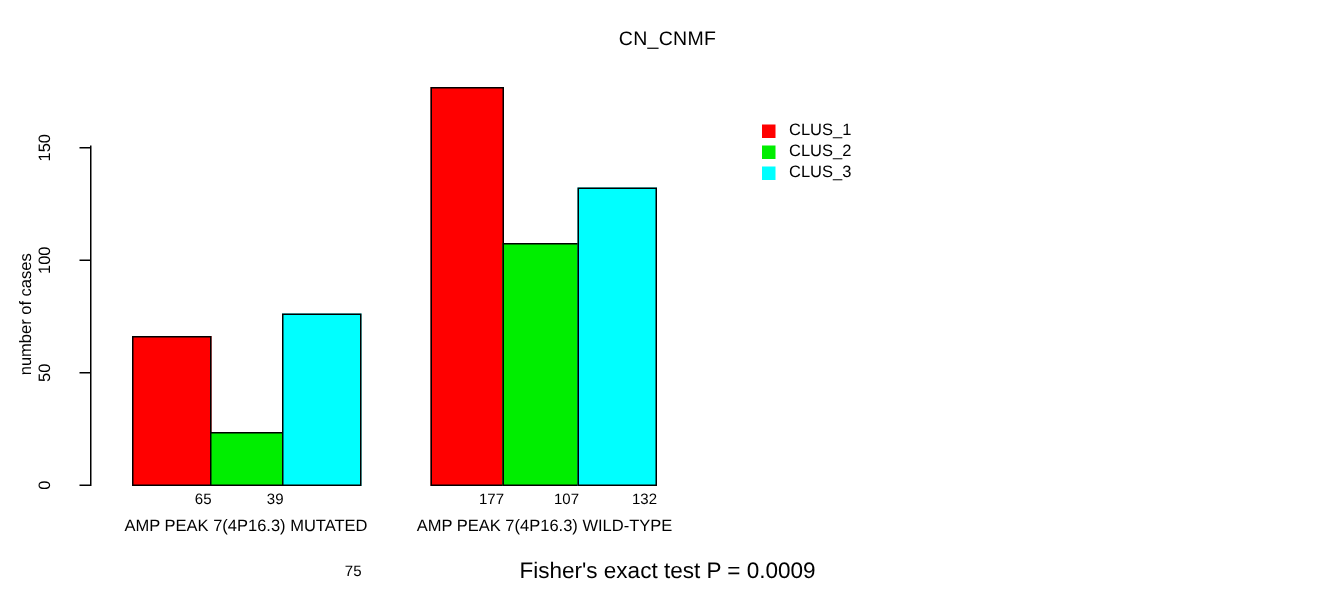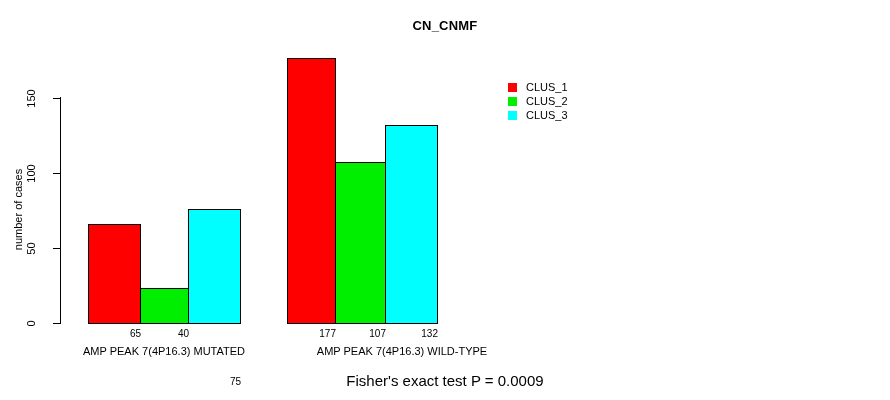--- a/index.html
+++ b/index.html
@@ -21,21 +21,21 @@
     width: 890px;
     height: 400px;
   }
   .chart-title {
     position: absolute;
     left: 0;
     top: 18px;
     width: 890px;
     text-align: center;
     font-size: 13px;
-    font-weight: bold;
+    font-weight: normal;
     letter-spacing: 0.2px;
   }
   
   .axis-line-v {
     position: absolute;
     left: 60px;
     top: 97px;
     width: 1px;
     height: 227px;
     background: #000000;
@@ -141,34 +141,34 @@
   <div class="tick-label" style="left:19px; top:168px; width:24px;">100</div>
   <div class="tick-label" style="left:19px; top:93px; width:24px;">150</div>
 
   <div class="y-axis-title">number of cases</div>
 
   <div class="bar" style="left:88px;  top:224px; width:53px; height:100px; background:#ff0000;"></div>
   <div class="bar" style="left:140px; top:288px; width:49px; height:36px;  background:#00ee00;"></div>
   <div class="bar" style="left:188px; top:209px; width:53px; height:115px; background:#00ffff;"></div>
 
   <div class="bar-value" style="left:88px;  top:329px; width:53px;">65</div>
-  <div class="bar-value" style="left:140px; top:329px; width:49px;">40</div>
+  <div class="bar-value" style="left:140px; top:329px; width:49px;">39</div>
   <div class="bar-value" style="left:188px; top:329px; width:53px;margin-top:48px;">75</div>
 
   <div class="group-label" style="left:44px; top:346px; width:240px;">AMP PEAK  7(4P16.3) MUTATED</div>
 
   <div class="bar" style="left:287px; top:58px;  width:49px; height:266px; background:#ff0000;"></div>
   <div class="bar" style="left:335px; top:162px; width:51px; height:162px; background:#00ee00;"></div>
   <div class="bar" style="left:385px; top:125px; width:53px; height:199px; background:#00ffff;"></div>
 
   <div class="bar-value" style="left:287px; top:329px; width:49px;">177</div>
   <div class="bar-value" style="left:335px; top:329px; width:51px;">107</div>
   <div class="bar-value" style="left:385px; top:329px; width:53px;">132</div>
 
-  <div class="group-label" style="left:243px; top:346px; width:240px;padding-left:39px;">AMP PEAK  7(4P16.3) WILD-TYPE</div>
+  <div class="group-label" style="left:243px; top:346px; width:240px;">AMP PEAK  7(4P16.3) WILD-TYPE</div>
 
   <div class="legend">
     <div class="legend-row">
       <span class="legend-swatch" style="background:#ff0000;"></span>
       <span class="legend-text">CLUS_1</span>
     </div>
     <div class="legend-row">
       <span class="legend-swatch" style="background:#00ee00;"></span>
       <span class="legend-text">CLUS_2</span>
     </div>

